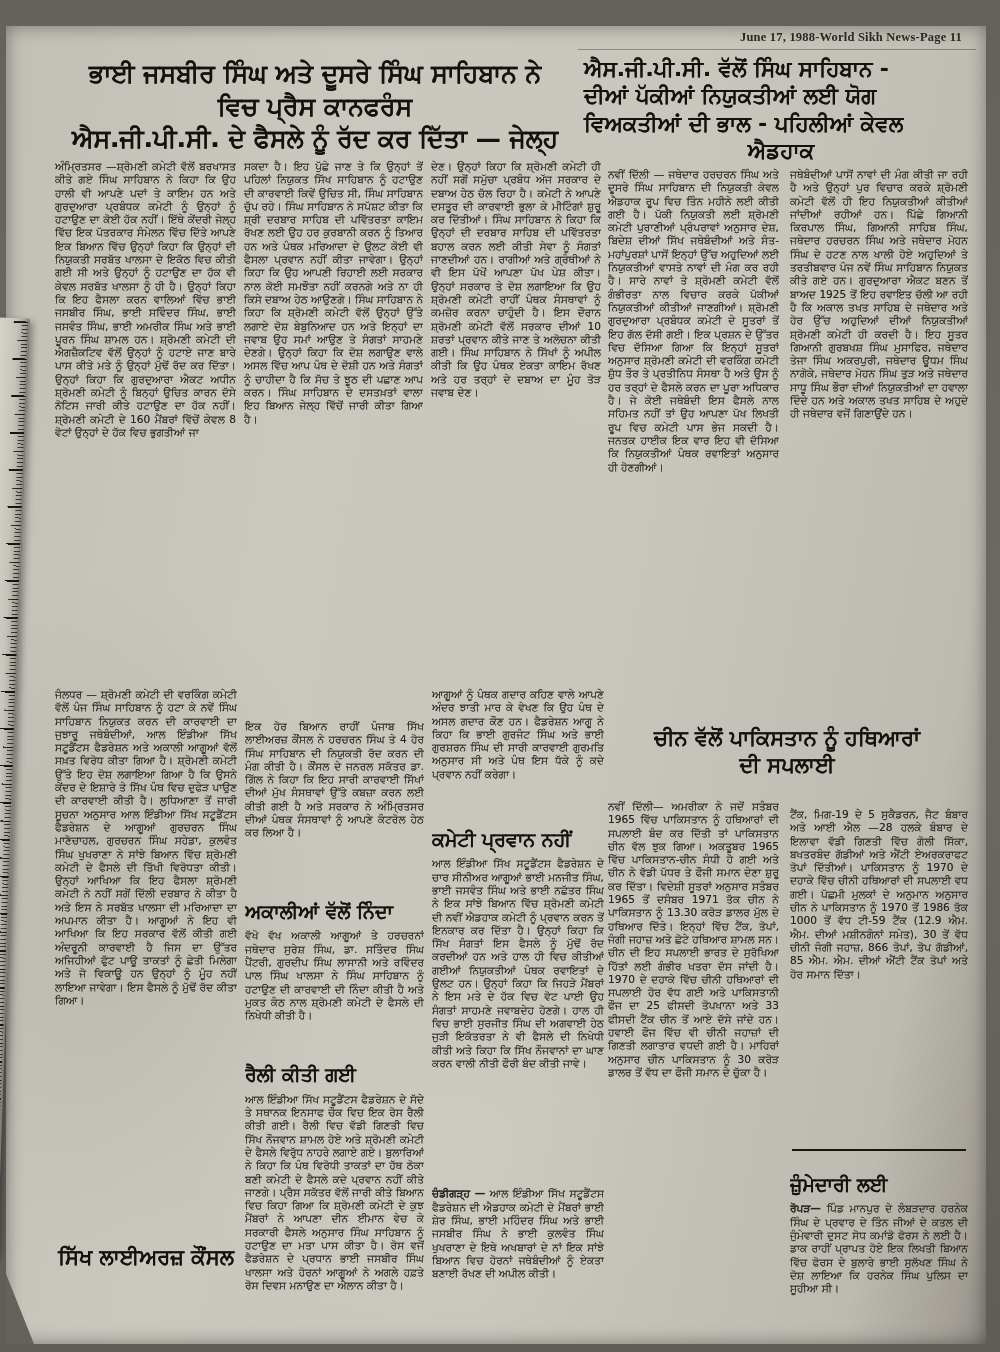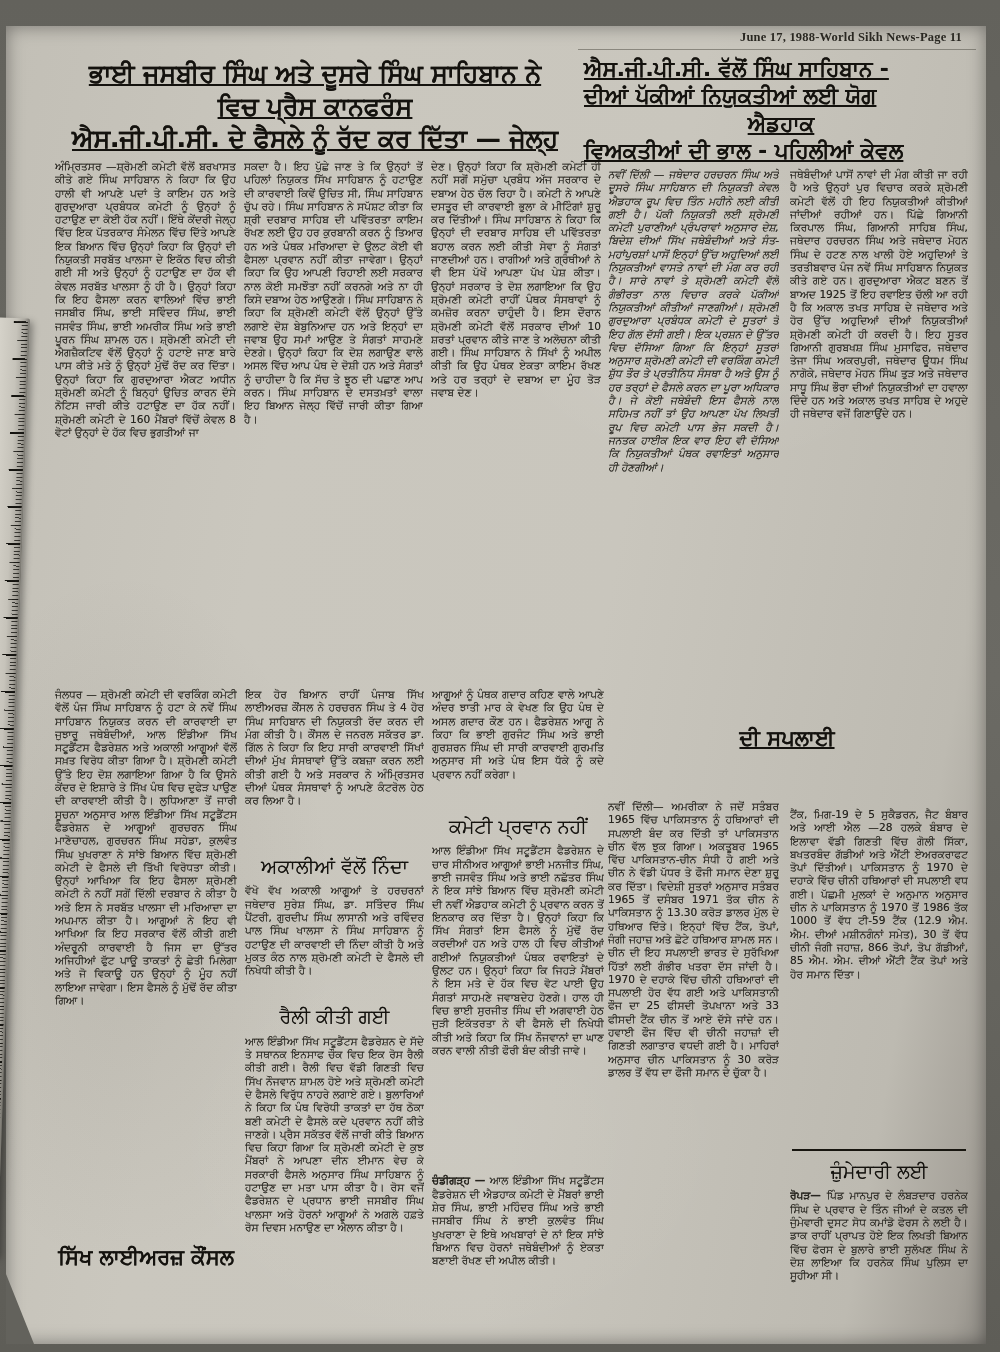--- a/index.html
+++ b/index.html
@@ -17,50 +17,50 @@
          border-left:28px solid #63625c;border-top:70px solid transparent;}
 
   .txt{position:absolute;color:#211f1a;}
   #masthead{top:30px;left:560px;width:402px;text-align:right;
             font-family:"Liberation Serif",serif;font-weight:bold;font-size:12.5px;color:#2a2822;
             letter-spacing:.2px;}
   .rule{position:absolute;background:#55534b;opacity:.55;}
   #masthead-rule{top:49px;left:578px;width:398px;height:1px;}
 
   .headline{font-weight:bold;text-align:center;color:#14120e;
-            text-shadow:0 0 .6px rgba(20,18,14,.7);text-decoration:underline;}
+            text-shadow:0 0 .6px rgba(20,18,14,.7);}
   #jail-headline{left:52px;top:58px;width:526px;font-size:25px;line-height:1.3;}
   #appt-headline{left:584px;top:55px;width:394px;font-size:21.5px;line-height:1.27;text-align:left;}
   #appt-headline .hl.center{text-align:center;}
   #reaction-headline{left:68px;top:605px;width:518px;font-size:25px;line-height:1.3;}
   #china-headline{left:597px;top:725px;width:380px;font-size:21px;line-height:1.3;}
 
   .body{font-size:10.6px;line-height:13.3px;text-align:justify;color:#26241e;
         text-shadow:0 0 .4px rgba(40,38,32,.55);margin:0;}
   .colbox{position:absolute;overflow:hidden;}
   #jail-col1{left:55px;top:160px;width:181px;height:434px;}
   #jail-col2{left:244px;top:160px;width:179px;height:436px;}
   #jail-col3{left:431px;top:160px;width:170px;height:442px;}
   #reaction-col1{left:55px;top:688px;width:182px;height:632px;}
   #reaction-col2{left:245px;top:688px;width:179px;height:632px;}
   #reaction-col3{left:432px;top:688px;width:172px;height:632px;}
-  #appt-col1{left:608px;top:168px;width:171px;height:552px;font-style:italic;}
+  #appt-col1{left:608px;top:168px;width:171px;height:552px;}
   #appt-col2{left:790px;top:168px;width:178px;height:552px;}
   #china-col1{left:608px;top:800px;width:171px;height:532px;}
   #china-col2{left:790px;top:800px;width:178px;height:532px;}
 
   .h548{height:548px;overflow:hidden;margin-bottom:8px;}
-  .h158{height:158px;overflow:hidden;}
+  .h158{height:158px;overflow:hidden;margin-top:32px;}
   .h112{height:112px;overflow:hidden;}
   .h118{height:118px;overflow:hidden;}
   .h330{height:330px;overflow:hidden;}
   .h336{height:336px;overflow:hidden;margin-top:8px;}
 
-  .subhead{font-weight:normal;text-align:center;font-size:19px;line-height:1.18;
-           color:#14120e;margin:9px 0 7px 0;text-shadow:0 0 .6px rgba(20,18,14,.7);}
+  .subhead{font-weight:bold;text-align:left;font-size:19px;line-height:1.18;
+           color:#14120e;margin:22px 0 7px 0;text-shadow:0 0 .6px rgba(20,18,14,.7);}
   .sectionhead{font-weight:bold;text-align:center;font-size:21px;line-height:1.25;
            color:#14120e;margin:4px 0;text-shadow:0 0 .6px rgba(20,18,14,.7);}
   .divider{height:2px;background:#17150f;margin:5px 2px 3px 2px;}
   .dl{font-weight:bold;}
 
   #ruler{position:absolute;left:-7px;top:318px;width:37px;height:938px;
          transform:rotate(2deg);transform-origin:top center;
          background:linear-gradient(to right,#807d75 0,#d8d5cc 4px,#d0cdc4 13px,#c6c3ba 24px,#a9a69e 32px,#75736c 37px);
          box-shadow:3px 3px 7px rgba(0,0,0,.35);border-radius:2px;}
   #ruler-ticks{position:absolute;right:2px;top:3px;bottom:3px;width:14px;
@@ -93,22 +93,22 @@
   <div id="jail-col2" class="colbox">
     <p class="body">ਸਕਦਾ ਹੈ। ਇਹ ਪੁੱਛੇ ਜਾਣ ਤੇ ਕਿ ਉਨ੍ਹਾਂ ਤੋਂ ਪਹਿਲਾਂ ਨਿਯੁਕਤ ਸਿੱਖ ਸਾਹਿਬਾਨ ਨੂੰ ਹਟਾਉਣ ਦੀ ਕਾਰਵਾਈ ਕਿਵੇਂ ਉਚਿਤ ਸੀ, ਸਿੰਘ ਸਾਹਿਬਾਨ ਚੁੱਪ ਰਹੇ। ਸਿੰਘ ਸਾਹਿਬਾਨ ਨੇ ਸਪੱਸ਼ਟ ਕੀਤਾ ਕਿ ਸ਼੍ਰੀ ਦਰਬਾਰ ਸਾਹਿਬ ਦੀ ਪਵਿੱਤਰਤਾ ਕਾਇਮ ਰੱਖਣ ਲਈ ਉਹ ਹਰ ਕੁਰਬਾਨੀ ਕਰਨ ਨੂੰ ਤਿਆਰ ਹਨ ਅਤੇ ਪੰਥਕ ਮਰਿਆਦਾ ਦੇ ਉਲਟ ਕੋਈ ਵੀ ਫੈਸਲਾ ਪ੍ਰਵਾਨ ਨਹੀਂ ਕੀਤਾ ਜਾਵੇਗਾ। ਉਨ੍ਹਾਂ ਕਿਹਾ ਕਿ ਉਹ ਆਪਣੀ ਰਿਹਾਈ ਲਈ ਸਰਕਾਰ ਨਾਲ ਕੋਈ ਸਮਝੌਤਾ ਨਹੀਂ ਕਰਨਗੇ ਅਤੇ ਨਾ ਹੀ ਕਿਸੇ ਦਬਾਅ ਹੇਠ ਆਉਣਗੇ। ਸਿੰਘ ਸਾਹਿਬਾਨ ਨੇ ਕਿਹਾ ਕਿ ਸ਼੍ਰੋਮਣੀ ਕਮੇਟੀ ਵੱਲੋਂ ਉਨ੍ਹਾਂ ਉੱਤੇ ਲਗਾਏ ਦੋਸ਼ ਬੇਬੁਨਿਆਦ ਹਨ ਅਤੇ ਇਨ੍ਹਾਂ ਦਾ ਜਵਾਬ ਉਹ ਸਮਾਂ ਆਉਣ ਤੇ ਸੰਗਤਾਂ ਸਾਹਮਣੇ ਦੇਣਗੇ। ਉਨ੍ਹਾਂ ਕਿਹਾ ਕਿ ਦੋਸ਼ ਲਗਾਉਣ ਵਾਲੇ ਅਸਲ ਵਿੱਚ ਆਪ ਪੰਥ ਦੇ ਦੋਸ਼ੀ ਹਨ ਅਤੇ ਸੰਗਤਾਂ ਨੂੰ ਚਾਹੀਦਾ ਹੈ ਕਿ ਸੱਚ ਤੇ ਝੂਠ ਦੀ ਪਛਾਣ ਆਪ ਕਰਨ। ਸਿੰਘ ਸਾਹਿਬਾਨ ਦੇ ਦਸਤਖ਼ਤਾਂ ਵਾਲਾ ਇਹ ਬਿਆਨ ਜੇਲ੍ਹ ਵਿੱਚੋਂ ਜਾਰੀ ਕੀਤਾ ਗਿਆ ਹੈ।</p>
   </div>
   <div id="jail-col3" class="colbox">
     <p class="body">ਦੇਣ। ਉਨ੍ਹਾਂ ਕਿਹਾ ਕਿ ਸ਼੍ਰੋਮਣੀ ਕਮੇਟੀ ਹੀ ਨਹੀਂ ਸਗੋਂ ਸਮੁੱਚਾ ਪ੍ਰਬੰਧ ਅੱਜ ਸਰਕਾਰ ਦੇ ਦਬਾਅ ਹੇਠ ਚੱਲ ਰਿਹਾ ਹੈ। ਕਮੇਟੀ ਨੇ ਆਪਣੇ ਦਸਤੂਰ ਦੀ ਕਾਰਵਾਈ ਭੁਲਾ ਕੇ ਮੀਟਿੰਗਾਂ ਸ਼ੁਰੂ ਕਰ ਦਿੱਤੀਆਂ। ਸਿੰਘ ਸਾਹਿਬਾਨ ਨੇ ਕਿਹਾ ਕਿ ਉਨ੍ਹਾਂ ਦੀ ਦਰਬਾਰ ਸਾਹਿਬ ਦੀ ਪਵਿੱਤਰਤਾ ਬਹਾਲ ਕਰਨ ਲਈ ਕੀਤੀ ਸੇਵਾ ਨੂੰ ਸੰਗਤਾਂ ਜਾਣਦੀਆਂ ਹਨ। ਰਾਗੀਆਂ ਅਤੇ ਗ੍ਰੰਥੀਆਂ ਨੇ ਵੀ ਇਸ ਪੱਖੋਂ ਆਪਣਾ ਪੱਖ ਪੇਸ਼ ਕੀਤਾ। ਉਨ੍ਹਾਂ ਸਰਕਾਰ ਤੇ ਦੋਸ਼ ਲਗਾਇਆ ਕਿ ਉਹ ਸ਼੍ਰੋਮਣੀ ਕਮੇਟੀ ਰਾਹੀਂ ਪੰਥਕ ਸੰਸਥਾਵਾਂ ਨੂੰ ਕਮਜ਼ੋਰ ਕਰਨਾ ਚਾਹੁੰਦੀ ਹੈ। ਇਸ ਦੌਰਾਨ ਸ਼੍ਰੋਮਣੀ ਕਮੇਟੀ ਵੱਲੋਂ ਸਰਕਾਰ ਦੀਆਂ 10 ਸ਼ਰਤਾਂ ਪ੍ਰਵਾਨ ਕੀਤੇ ਜਾਣ ਤੇ ਅਲੋਚਨਾ ਕੀਤੀ ਗਈ। ਸਿੰਘ ਸਾਹਿਬਾਨ ਨੇ ਸਿੱਖਾਂ ਨੂੰ ਅਪੀਲ ਕੀਤੀ ਕਿ ਉਹ ਪੰਥਕ ਏਕਤਾ ਕਾਇਮ ਰੱਖਣ ਅਤੇ ਹਰ ਤਰ੍ਹਾਂ ਦੇ ਦਬਾਅ ਦਾ ਮੂੰਹ ਤੋੜ ਜਵਾਬ ਦੇਣ।</p>
   </div>
 
   <div id="appt-headline" class="txt headline">
     <div class="hl">ਐਸ.ਜੀ.ਪੀ.ਸੀ. ਵੱਲੋਂ ਸਿੰਘ ਸਾਹਿਬਾਨ -</div>
     <div class="hl">ਦੀਆਂ ਪੱਕੀਆਂ ਨਿਯੁਕਤੀਆਂ ਲਈ ਯੋਗ</div>
+    <div class="hl">ਵਿਅਕਤੀਆਂ ਦੀ ਭਾਲ - ਪਹਿਲੀਆਂ ਕੇਵਲ</div>
     <div class="hl center">ਐਡਹਾਕ</div>
-    <div class="hl">ਵਿਅਕਤੀਆਂ ਦੀ ਭਾਲ - ਪਹਿਲੀਆਂ ਕੇਵਲ</div>
   </div>
   <div id="appt-col1" class="colbox">
     <p class="body">ਨਵੀਂ ਦਿੱਲੀ — ਜਥੇਦਾਰ ਹਰਚਰਨ ਸਿੰਘ ਅਤੇ ਦੂਸਰੇ ਸਿੰਘ ਸਾਹਿਬਾਨ ਦੀ ਨਿਯੁਕਤੀ ਕੇਵਲ ਐਡਹਾਕ ਰੂਪ ਵਿਚ ਤਿੰਨ ਮਹੀਨੇ ਲਈ ਕੀਤੀ ਗਈ ਹੈ। ਪੱਕੀ ਨਿਯੁਕਤੀ ਲਈ ਸ਼੍ਰੋਮਣੀ ਕਮੇਟੀ ਪੁਰਾਣੀਆਂ ਪ੍ਰੰਪਰਾਵਾਂ ਅਨੁਸਾਰ ਦੇਸ਼, ਬਿਦੇਸ਼ ਦੀਆਂ ਸਿੱਖ ਜਥੇਬੰਦੀਆਂ ਅਤੇ ਸੰਤ-ਮਹਾਂਪੁਰਸ਼ਾਂ ਪਾਸੋਂ ਇਨ੍ਹਾਂ ਉੱਚ ਅਹੁਦਿਆਂ ਲਈ ਨਿਯੁਕਤੀਆਂ ਵਾਸਤੇ ਨਾਵਾਂ ਦੀ ਮੰਗ ਕਰ ਰਹੀ ਹੈ। ਸਾਰੇ ਨਾਵਾਂ ਤੇ ਸ਼੍ਰੋਮਣੀ ਕਮੇਟੀ ਵੱਲੋਂ ਗੰਭੀਰਤਾ ਨਾਲ ਵਿਚਾਰ ਕਰਕੇ ਪੱਕੀਆਂ ਨਿਯੁਕਤੀਆਂ ਕੀਤੀਆਂ ਜਾਣਗੀਆਂ। ਸ਼੍ਰੋਮਣੀ ਗੁਰਦੁਆਰਾ ਪ੍ਰਬੰਧਕ ਕਮੇਟੀ ਦੇ ਸੂਤਰਾਂ ਤੋਂ ਇਹ ਗੱਲ ਦੱਸੀ ਗਈ। ਇਕ ਪ੍ਰਸ਼ਨ ਦੇ ਉੱਤਰ ਵਿਚ ਦੱਸਿਆ ਗਿਆ ਕਿ ਇਨ੍ਹਾਂ ਸੂਤਰਾਂ ਅਨੁਸਾਰ ਸ਼੍ਰੋਮਣੀ ਕਮੇਟੀ ਦੀ ਵਰਕਿੰਗ ਕਮੇਟੀ ਸ਼ੁੱਧ ਤੌਰ ਤੇ ਪ੍ਰਤੀਨਿਧ ਸੰਸਥਾ ਹੈ ਅਤੇ ਉਸ ਨੂੰ ਹਰ ਤਰ੍ਹਾਂ ਦੇ ਫੈਸਲੇ ਕਰਨ ਦਾ ਪੂਰਾ ਅਧਿਕਾਰ ਹੈ। ਜੇ ਕੋਈ ਜਥੇਬੰਦੀ ਇਸ ਫੈਸਲੇ ਨਾਲ ਸਹਿਮਤ ਨਹੀਂ ਤਾਂ ਉਹ ਆਪਣਾ ਪੱਖ ਲਿਖਤੀ ਰੂਪ ਵਿਚ ਕਮੇਟੀ ਪਾਸ ਭੇਜ ਸਕਦੀ ਹੈ। ਜਨਤਕ ਹਾਈਕ ਇਕ ਵਾਰ ਇਹ ਵੀ ਦੱਸਿਆ ਕਿ ਨਿਯੁਕਤੀਆਂ ਪੰਥਕ ਰਵਾਇਤਾਂ ਅਨੁਸਾਰ ਹੀ ਹੋਣਗੀਆਂ।</p>
   </div>
   <div id="appt-col2" class="colbox">
     <p class="body">ਜਥੇਬੰਦੀਆਂ ਪਾਸੋਂ ਨਾਵਾਂ ਦੀ ਮੰਗ ਕੀਤੀ ਜਾ ਰਹੀ ਹੈ ਅਤੇ ਉਨ੍ਹਾਂ ਪੁਰ ਵਿਚਾਰ ਕਰਕੇ ਸ਼੍ਰੋਮਣੀ ਕਮੇਟੀ ਵੱਲੋਂ ਹੀ ਇਹ ਨਿਯੁਕਤੀਆਂ ਕੀਤੀਆਂ ਜਾਂਦੀਆਂ ਰਹੀਆਂ ਹਨ। ਪਿੱਛੇ ਗਿਆਨੀ ਕਿਰਪਾਲ ਸਿੰਘ, ਗਿਆਨੀ ਸਾਹਿਬ ਸਿੰਘ, ਜਥੇਦਾਰ ਹਰਚਰਨ ਸਿੰਘ ਅਤੇ ਜਥੇਦਾਰ ਮੋਹਨ ਸਿੰਘ ਦੇ ਹਟਣ ਨਾਲ ਖਾਲੀ ਹੋਏ ਅਹੁਦਿਆਂ ਤੇ ਤਰਤੀਬਵਾਰ ਪੰਜ ਨਵੇਂ ਸਿੰਘ ਸਾਹਿਬਾਨ ਨਿਯੁਕਤ ਕੀਤੇ ਗਏ ਹਨ। ਗੁਰਦੁਆਰਾ ਐਕਟ ਬਣਨ ਤੋਂ ਬਾਅਦ 1925 ਤੋਂ ਇਹ ਰਵਾਇਤ ਚੱਲੀ ਆ ਰਹੀ ਹੈ ਕਿ ਅਕਾਲ ਤਖਤ ਸਾਹਿਬ ਦੇ ਜਥੇਦਾਰ ਅਤੇ ਹੋਰ ਉੱਚ ਅਹੁਦਿਆਂ ਦੀਆਂ ਨਿਯੁਕਤੀਆਂ ਸ਼੍ਰੋਮਣੀ ਕਮੇਟੀ ਹੀ ਕਰਦੀ ਹੈ। ਇਹ ਸੂਤਰ ਗਿਆਨੀ ਗੁਰਬਖਸ਼ ਸਿੰਘ ਮੁਸਾਫਿਰ, ਜਥੇਦਾਰ ਤੇਜਾ ਸਿੰਘ ਅਕਰਪੁਰੀ, ਜਥੇਦਾਰ ਊਧਮ ਸਿੰਘ ਨਾਗੋਕੇ, ਜਥੇਦਾਰ ਮੋਹਨ ਸਿੰਘ ਤੁੜ ਅਤੇ ਜਥੇਦਾਰ ਸਾਧੂ ਸਿੰਘ ਭੌਰਾ ਦੀਆਂ ਨਿਯੁਕਤੀਆਂ ਦਾ ਹਵਾਲਾ ਦਿੰਦੇ ਹਨ ਅਤੇ ਅਕਾਲ ਤਖਤ ਸਾਹਿਬ ਦੇ ਅਹੁਦੇ ਹੀ ਜਥੇਦਾਰ ਵਜੋਂ ਗਿਣਾਉਂਦੇ ਹਨ।</p>
   </div>
 
   <div id="reaction-col1" class="colbox">
     <p class="body h548">ਜੰਲਧਰ — ਸ਼੍ਰੋਮਣੀ ਕਮੇਟੀ ਦੀ ਵਰਕਿੰਗ ਕਮੇਟੀ ਵੱਲੋਂ ਪੰਜ ਸਿੰਘ ਸਾਹਿਬਾਨ ਨੂੰ ਹਟਾ ਕੇ ਨਵੇਂ ਸਿੰਘ ਸਾਹਿਬਾਨ ਨਿਯੁਕਤ ਕਰਨ ਦੀ ਕਾਰਵਾਈ ਦਾ ਜੁਝਾਰੂ ਜਥੇਬੰਦੀਆਂ, ਆਲ ਇੰਡੀਆ ਸਿੱਖ ਸਟੂਡੈਂਟਸ ਫੈਡਰੇਸ਼ਨ ਅਤੇ ਅਕਾਲੀ ਆਗੂਆਂ ਵੱਲੋਂ ਸਖ਼ਤ ਵਿਰੋਧ ਕੀਤਾ ਗਿਆ ਹੈ। ਸ਼੍ਰੋਮਣੀ ਕਮੇਟੀ ਉੱਤੇ ਇਹ ਦੋਸ਼ ਲਗਾਇਆ ਗਿਆ ਹੈ ਕਿ ਉਸਨੇ ਕੇਂਦਰ ਦੇ ਇਸ਼ਾਰੇ ਤੇ ਸਿੱਖ ਪੰਥ ਵਿਚ ਦੁਫੇੜ ਪਾਉਣ ਦੀ ਕਾਰਵਾਈ ਕੀਤੀ ਹੈ। ਲੁਧਿਆਣਾ ਤੋਂ ਜਾਰੀ ਸੂਚਨਾ ਅਨੁਸਾਰ ਆਲ ਇੰਡੀਆ ਸਿੱਖ ਸਟੂਡੈਂਟਸ ਫੈਡਰੇਸ਼ਨ ਦੇ ਆਗੂਆਂ ਗੁਰਚਰਨ ਸਿੰਘ ਮਾਣੋਚਾਹਲ, ਗੁਰਚਰਨ ਸਿੰਘ ਸਹੇਡਾ, ਕੁਲਵੰਤ ਸਿੰਘ ਖੁਖਰਾਣਾ ਨੇ ਸਾਂਝੇ ਬਿਆਨ ਵਿੱਚ ਸ਼੍ਰੋਮਣੀ ਕਮੇਟੀ ਦੇ ਫੈਸਲੇ ਦੀ ਤਿੱਖੀ ਵਿਰੋਧਤਾ ਕੀਤੀ। ਉਨ੍ਹਾਂ ਆਖਿਆ ਕਿ ਇਹ ਫੈਸਲਾ ਸ਼੍ਰੋਮਣੀ ਕਮੇਟੀ ਨੇ ਨਹੀਂ ਸਗੋਂ ਦਿੱਲੀ ਦਰਬਾਰ ਨੇ ਕੀਤਾ ਹੈ ਅਤੇ ਇਸ ਨੇ ਸਰਬੱਤ ਖਾਲਸਾ ਦੀ ਮਰਿਆਦਾ ਦਾ ਅਪਮਾਨ ਕੀਤਾ ਹੈ। ਆਗੂਆਂ ਨੇ ਇਹ ਵੀ ਆਖਿਆ ਕਿ ਇਹ ਸਰਕਾਰ ਵੱਲੋਂ ਕੀਤੀ ਗਈ ਅੰਦਰੂਨੀ ਕਾਰਵਾਈ ਹੈ ਜਿਸ ਦਾ ਉੱਤਰ ਅਜਿਹੀਆਂ ਫੁੱਟ ਪਾਊ ਤਾਕਤਾਂ ਨੂੰ ਛੇਤੀ ਮਿਲੇਗਾ ਅਤੇ ਜੋ ਵਿਕਾਊ ਹਨ ਉਨ੍ਹਾਂ ਨੂੰ ਮੂੰਹ ਨਹੀਂ ਲਾਇਆ ਜਾਵੇਗਾ। ਇਸ ਫੈਸਲੇ ਨੂੰ ਮੁੱਢੋਂ ਰੱਦ ਕੀਤਾ ਗਿਆ।</p>
@@ -122,20 +122,21 @@
     <p class="body">ਆਲ ਇੰਡੀਆ ਸਿੱਖ ਸਟੂਡੈਂਟਸ ਫੈਡਰੇਸ਼ਨ ਦੇ ਸੱਦੇ ਤੇ ਸਥਾਨਕ ਇਨਸਾਫ ਚੌਕ ਵਿਚ ਇਕ ਰੋਸ ਰੈਲੀ ਕੀਤੀ ਗਈ। ਰੈਲੀ ਵਿਚ ਵੱਡੀ ਗਿਣਤੀ ਵਿਚ ਸਿੱਖ ਨੌਜਵਾਨ ਸ਼ਾਮਲ ਹੋਏ ਅਤੇ ਸ਼੍ਰੋਮਣੀ ਕਮੇਟੀ ਦੇ ਫੈਸਲੇ ਵਿਰੁੱਧ ਨਾਹਰੇ ਲਗਾਏ ਗਏ। ਬੁਲਾਰਿਆਂ ਨੇ ਕਿਹਾ ਕਿ ਪੰਥ ਵਿਰੋਧੀ ਤਾਕਤਾਂ ਦਾ ਹੱਥ ਠੋਕਾ ਬਣੀ ਕਮੇਟੀ ਦੇ ਫੈਸਲੇ ਕਦੇ ਪ੍ਰਵਾਨ ਨਹੀਂ ਕੀਤੇ ਜਾਣਗੇ। ਪ੍ਰੈਸ ਸਕੱਤਰ ਵੱਲੋਂ ਜਾਰੀ ਕੀਤੇ ਬਿਆਨ ਵਿਚ ਕਿਹਾ ਗਿਆ ਕਿ ਸ਼੍ਰੋਮਣੀ ਕਮੇਟੀ ਦੇ ਕੁਝ ਮੈਂਬਰਾਂ ਨੇ ਆਪਣਾ ਦੀਨ ਈਮਾਨ ਵੇਚ ਕੇ ਸਰਕਾਰੀ ਫੈਸਲੇ ਅਨੁਸਾਰ ਸਿੰਘ ਸਾਹਿਬਾਨ ਨੂੰ ਹਟਾਉਣ ਦਾ ਮਤਾ ਪਾਸ ਕੀਤਾ ਹੈ। ਰੋਸ ਵਜੋਂ ਫੈਡਰੇਸ਼ਨ ਦੇ ਪ੍ਰਧਾਨ ਭਾਈ ਜਸਬੀਰ ਸਿੰਘ ਖਾਲਸਾ ਅਤੇ ਹੋਰਨਾਂ ਆਗੂਆਂ ਨੇ ਅਗਲੇ ਹਫ਼ਤੇ ਰੋਸ ਦਿਵਸ ਮਨਾਉਣ ਦਾ ਐਲਾਨ ਕੀਤਾ ਹੈ।</p>
   </div>
   <div id="reaction-col3" class="colbox">
     <p class="body h118">ਆਗੂਆਂ ਨੂੰ ਪੰਥਕ ਗਦਾਰ ਕਹਿਣ ਵਾਲੇ ਆਪਣੇ ਅੰਦਰ ਝਾਤੀ ਮਾਰ ਕੇ ਵੇਖਣ ਕਿ ਉਹ ਪੰਥ ਦੇ ਅਸਲ ਗਦਾਰ ਕੌਣ ਹਨ। ਫੈਡਰੇਸ਼ਨ ਆਗੂ ਨੇ ਕਿਹਾ ਕਿ ਭਾਈ ਗੁਰਜੰਟ ਸਿੰਘ ਅਤੇ ਭਾਈ ਗੁਰਸ਼ਰਨ ਸਿੰਘ ਦੀ ਸਾਰੀ ਕਾਰਵਾਈ ਗੁਰਮਤਿ ਅਨੁਸਾਰ ਸੀ ਅਤੇ ਪੰਥ ਇਸ ਧੱਕੇ ਨੂੰ ਕਦੇ ਪ੍ਰਵਾਨ ਨਹੀਂ ਕਰੇਗਾ।</p>
     <div class="subhead">ਕਮੇਟੀ ਪ੍ਰਵਾਨ ਨਹੀਂ</div>
     <p class="body h330">ਆਲ ਇੰਡੀਆ ਸਿੱਖ ਸਟੂਡੈਂਟਸ ਫੈਡਰੇਸ਼ਨ ਦੇ ਚਾਰ ਸੀਨੀਅਰ ਆਗੂਆਂ ਭਾਈ ਮਨਜੀਤ ਸਿੰਘ, ਭਾਈ ਜਸਵੰਤ ਸਿੰਘ ਅਤੇ ਭਾਈ ਨਛੱਤਰ ਸਿੰਘ ਨੇ ਇਕ ਸਾਂਝੇ ਬਿਆਨ ਵਿੱਚ ਸ਼੍ਰੋਮਣੀ ਕਮੇਟੀ ਦੀ ਨਵੀਂ ਐਡਹਾਕ ਕਮੇਟੀ ਨੂੰ ਪ੍ਰਵਾਨ ਕਰਨ ਤੋਂ ਇਨਕਾਰ ਕਰ ਦਿੱਤਾ ਹੈ। ਉਨ੍ਹਾਂ ਕਿਹਾ ਕਿ ਸਿੱਖ ਸੰਗਤਾਂ ਇਸ ਫੈਸਲੇ ਨੂੰ ਮੁੱਢੋਂ ਰੱਦ ਕਰਦੀਆਂ ਹਨ ਅਤੇ ਹਾਲ ਹੀ ਵਿਚ ਕੀਤੀਆਂ ਗਈਆਂ ਨਿਯੁਕਤੀਆਂ ਪੰਥਕ ਰਵਾਇਤਾਂ ਦੇ ਉਲਟ ਹਨ। ਉਨ੍ਹਾਂ ਕਿਹਾ ਕਿ ਜਿਹੜੇ ਮੈਂਬਰਾਂ ਨੇ ਇਸ ਮਤੇ ਦੇ ਹੱਕ ਵਿਚ ਵੋਟ ਪਾਈ ਉਹ ਸੰਗਤਾਂ ਸਾਹਮਣੇ ਜਵਾਬਦੇਹ ਹੋਣਗੇ। ਹਾਲ ਹੀ ਵਿਚ ਭਾਈ ਸੁਰਜੀਤ ਸਿੰਘ ਦੀ ਅਗਵਾਈ ਹੇਠ ਜੁੜੀ ਇਕੱਤਰਤਾ ਨੇ ਵੀ ਫੈਸਲੇ ਦੀ ਨਿਖੇਧੀ ਕੀਤੀ ਅਤੇ ਕਿਹਾ ਕਿ ਸਿੱਖ ਨੌਜਵਾਨਾਂ ਦਾ ਘਾਣ ਕਰਨ ਵਾਲੀ ਨੀਤੀ ਫੌਰੀ ਬੰਦ ਕੀਤੀ ਜਾਵੇ।</p>
     <p class="body"><b class="dl">ਚੰਡੀਗੜ੍ਹ —</b> <span>ਆਲ ਇੰਡੀਆ ਸਿੱਖ ਸਟੂਡੈਂਟਸ ਫੈਡਰੇਸ਼ਨ ਦੀ ਐਡਹਾਕ ਕਮੇਟੀ ਦੇ ਮੈਂਬਰਾਂ ਭਾਈ ਸ਼ੇਰ ਸਿੰਘ, ਭਾਈ ਮਹਿੰਦਰ ਸਿੰਘ ਅਤੇ ਭਾਈ ਜਸਬੀਰ ਸਿੰਘ ਨੇ ਭਾਈ ਕੁਲਵੰਤ ਸਿੰਘ ਖੁਖਰਾਣਾ ਦੇ ਇਥੇ ਅਖਬਾਰਾਂ ਦੇ ਨਾਂ ਇਕ ਸਾਂਝੇ ਬਿਆਨ ਵਿਚ ਹੋਰਨਾਂ ਜਥੇਬੰਦੀਆਂ ਨੂੰ ਏਕਤਾ ਬਣਾਈ ਰੱਖਣ ਦੀ ਅਪੀਲ ਕੀਤੀ।</span></p>
   </div>
 
   <div id="china-headline" class="txt headline">
+    <div class="hl">ਚੀਨ ਵੱਲੋਂ ਪਾਕਿਸਤਾਨ ਨੂੰ ਹਥਿਆਰਾਂ</div>
     <div class="hl">ਦੀ ਸਪਲਾਈ</div>
   </div>
   <div id="china-col1" class="colbox">
     <p class="body">ਨਵੀਂ ਦਿੱਲੀ— ਅਮਰੀਕਾ ਨੇ ਜਦੋਂ ਸਤੰਬਰ 1965 ਵਿੱਚ ਪਾਕਿਸਤਾਨ ਨੂੰ ਹਥਿਆਰਾਂ ਦੀ ਸਪਲਾਈ ਬੰਦ ਕਰ ਦਿੱਤੀ ਤਾਂ ਪਾਕਿਸਤਾਨ ਚੀਨ ਵੱਲ ਝੁਕ ਗਿਆ। ਅਕਤੂਬਰ 1965 ਵਿੱਚ ਪਾਕਿਸਤਾਨ-ਚੀਨ ਸੰਧੀ ਹੋ ਗਈ ਅਤੇ ਚੀਨ ਨੇ ਵੱਡੀ ਪੱਧਰ ਤੇ ਫੌਜੀ ਸਮਾਨ ਦੇਣਾ ਸ਼ੁਰੂ ਕਰ ਦਿੱਤਾ। ਵਿਦੇਸ਼ੀ ਸੂਤਰਾਂ ਅਨੁਸਾਰ ਸਤੰਬਰ 1965 ਤੋਂ ਦਸੰਬਰ 1971 ਤੱਕ ਚੀਨ ਨੇ ਪਾਕਿਸਤਾਨ ਨੂੰ 13.30 ਕਰੋੜ ਡਾਲਰ ਮੁੱਲ ਦੇ ਹਥਿਆਰ ਦਿੱਤੇ। ਇਨ੍ਹਾਂ ਵਿੱਚ ਟੈਂਕ, ਤੋਪਾਂ, ਜੰਗੀ ਜਹਾਜ਼ ਅਤੇ ਛੋਟੇ ਹਥਿਆਰ ਸ਼ਾਮਲ ਸਨ। ਚੀਨ ਦੀ ਇਹ ਸਪਲਾਈ ਭਾਰਤ ਦੇ ਸੁਰੱਖਿਆ ਹਿੱਤਾਂ ਲਈ ਗੰਭੀਰ ਖਤਰਾ ਦੱਸ ਜਾਂਦੀ ਹੈ। 1970 ਦੇ ਦਹਾਕੇ ਵਿੱਚ ਚੀਨੀ ਹਥਿਆਰਾਂ ਦੀ ਸਪਲਾਈ ਹੋਰ ਵੱਧ ਗਈ ਅਤੇ ਪਾਕਿਸਤਾਨੀ ਫੌਜ ਦਾ 25 ਫੀਸਦੀ ਤੋਪਖਾਨਾ ਅਤੇ 33 ਫੀਸਦੀ ਟੈਂਕ ਚੀਨ ਤੋਂ ਆਏ ਦੱਸੇ ਜਾਂਦੇ ਹਨ। ਹਵਾਈ ਫੌਜ ਵਿੱਚ ਵੀ ਚੀਨੀ ਜਹਾਜ਼ਾਂ ਦੀ ਗਿਣਤੀ ਲਗਾਤਾਰ ਵਧਦੀ ਗਈ ਹੈ। ਮਾਹਿਰਾਂ ਅਨੁਸਾਰ ਚੀਨ ਪਾਕਿਸਤਾਨ ਨੂੰ 30 ਕਰੋੜ ਡਾਲਰ ਤੋਂ ਵੱਧ ਦਾ ਫੌਜੀ ਸਮਾਨ ਦੇ ਚੁੱਕਾ ਹੈ।</p>
   </div>
   <div id="china-col2" class="colbox">
     <p class="body h336">ਟੈਂਕ, ਮਿਗ-19 ਦੇ 5 ਸੁਕੈਡਰਨ, ਜੈਟ ਬੰਬਾਰ ਅਤੇ ਆਈ ਐਲ —28 ਹਲਕੇ ਬੰਬਾਰ ਦੇ ਇਲਾਵਾ ਵੱਡੀ ਗਿਣਤੀ ਵਿੱਚ ਗੋਲੀ ਸਿੱਕਾ, ਬਖਤਰਬੰਦ ਗੱਡੀਆਂ ਅਤੇ ਐਂਟੀ ਏਅਰਕਰਾਫਟ ਤੋਪਾਂ ਦਿੱਤੀਆਂ। ਪਾਕਿਸਤਾਨ ਨੂੰ 1970 ਦੇ ਦਹਾਕੇ ਵਿੱਚ ਚੀਨੀ ਹਥਿਆਰਾਂ ਦੀ ਸਪਲਾਈ ਵਧ ਗਈ। ਪੱਛਮੀ ਮੁਲਕਾਂ ਦੇ ਅਨੁਮਾਨ ਅਨੁਸਾਰ ਚੀਨ ਨੇ ਪਾਕਿਸਤਾਨ ਨੂੰ 1970 ਤੋਂ 1986 ਤੱਕ 1000 ਤੋਂ ਵੱਧ ਟੀ-59 ਟੈਂਕ (12.9 ਐਮ. ਐਮ. ਦੀਆਂ ਮਸ਼ੀਨਗੰਨਾਂ ਸਮੇਤ), 30 ਤੋਂ ਵੱਧ ਚੀਨੀ ਜੰਗੀ ਜਹਾਜ਼, 866 ਤੋਪਾਂ, ਤੋਪ ਗੱਡੀਆਂ, 85 ਐਮ. ਐਮ. ਦੀਆਂ ਐਂਟੀ ਟੈਂਕ ਤੋਪਾਂ ਅਤੇ ਹੋਰ ਸਮਾਨ ਦਿੱਤਾ।</p>
     <div class="divider"></div>
     <div class="subhead">ਜ਼ੁੰਮੇਦਾਰੀ ਲਈ</div>
     <p class="body"><b class="dl">ਰੋਪੜ—</b> <span>ਪਿੰਡ ਮਾਨਪੁਰ ਦੇ ਲੰਬੜਦਾਰ ਹਰਨੇਕ ਸਿੰਘ ਦੇ ਪ੍ਰਵਾਰ ਦੇ ਤਿੰਨ ਜੀਆਂ ਦੇ ਕਤਲ ਦੀ ਜੁੰਮੇਵਾਰੀ ਦੁਸਟ ਸੋਧ ਕਮਾਂਡੋ ਫੋਰਸ ਨੇ ਲਈ ਹੈ। ਡਾਕ ਰਾਹੀਂ ਪ੍ਰਾਪਤ ਹੋਏ ਇਕ ਲਿਖਤੀ ਬਿਆਨ ਵਿੱਚ ਫੋਰਸ ਦੇ ਬੁਲਾਰੇ ਭਾਈ ਸੁਲੱਖਣ ਸਿੰਘ ਨੇ ਦੋਸ਼ ਲਾਇਆ ਕਿ ਹਰਨੇਕ ਸਿੰਘ ਪੁਲਿਸ ਦਾ ਸੂਹੀਆ ਸੀ।</span></p>

